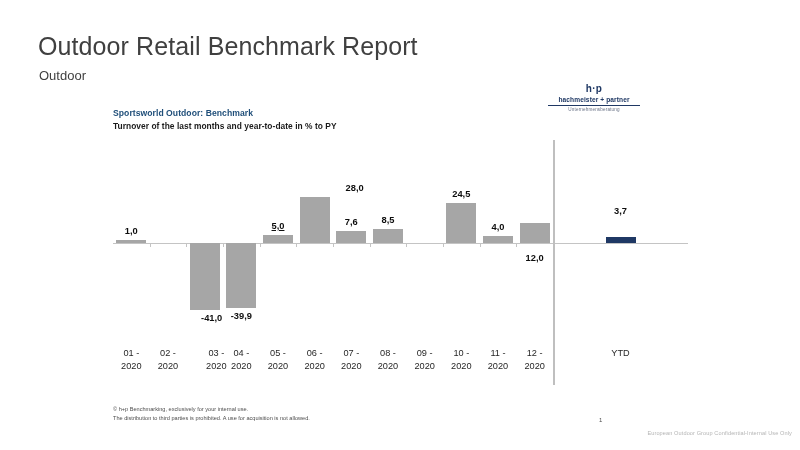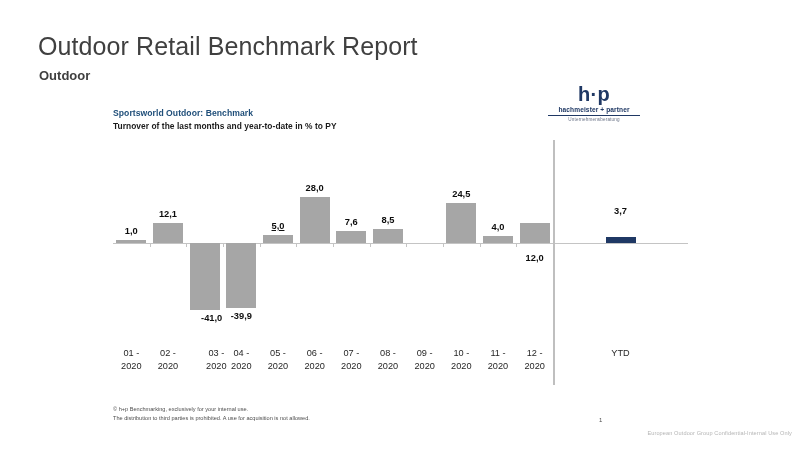--- a/index.html
+++ b/index.html
@@ -25,36 +25,36 @@
     font-weight: 300;
     letter-spacing: 0.1px;
     color: #404040;
     white-space: nowrap;
   }
   #slide-subtitle {
     position: absolute;
     left: 39px;
     top: 68px;
     font-size: 13px;
-    font-weight: 700;
+    font-weight: 400;
     color: #3f3f3f;
     white-space: nowrap;
   }
 
   
   #logo {
     position: absolute;
     right: 160px;
     top: 84px;
     width: 92px;
     text-align: center;
     line-height: 1;
   }
   #logo .logo-mark {
-    font-size: 20px;
+    font-size: 10px;
     font-weight: 700;
     color: #1f3864;
     letter-spacing: 0.3px;
   }
   #logo .logo-name {
     margin-top: 3px;
     font-size: 6.6px;
     font-weight: 700;
     color: #1f3864;
     letter-spacing: 0.1px;
@@ -218,43 +218,39 @@
 <div id="chart-subheading">Turnover of the last months and year-to-date in % to PY</div>
 
 <div id="plot">
   <div id="bars-area">
     <div id="baseline"></div>
   <div class="cat" style="left: 0px; width: 36.6667px;">
         <div class="bar" style="height: 3px; background: rgb(166, 166, 166); top: 100px;"></div>
         <div class="vlabel" style="top: 86px;">1,0</div>
       </div>
       <div class="tick" style="left: 36.6667px;"></div>
-      <div class="cat" style="left: 36.6667px; width: 36.6667px;">
-        <div class="bar" style="height: 19.844px; background: rgb(166, 166, 166); top: 83.156px;"></div>
-        <div class="vlabel" style="top: 69.156px;">12,1</div>
-      </div>
       <div class="tick" style="left: 73.3333px;"></div>
       <div class="cat" style="left: 73.3333px; width: 36.6667px;">
         <div class="bar" style="height: 67.24px; background: rgb(166, 166, 166); top: 103px;"></div>
         <div class="vlabel" style="top: 173.24px; margin-left: 7px;">-41,0</div>
       </div>
       <div class="tick" style="left: 110px;"></div>
       <div class="cat" style="left: 110px; width: 36.6667px;">
         <div class="bar" style="height: 65.436px; background: rgb(166, 166, 166); top: 103px;"></div>
         <div class="vlabel" style="top: 171.436px;">-39,9</div>
       </div>
       <div class="tick" style="left: 146.667px;"></div>
       <div class="cat" style="left: 146.667px; width: 36.6667px;">
         <div class="bar" style="height: 8.2px; background: rgb(166, 166, 166); top: 94.8px;"></div>
         <div class="vlabel" style="top: 80.8px; text-decoration: underline;">5,0</div>
       </div>
       <div class="tick" style="left: 183.333px;"></div>
       <div class="cat" style="left: 183.333px; width: 36.6667px;">
         <div class="bar" style="height: 45.92px; background: rgb(166, 166, 166); top: 57.08px;"></div>
-        <div class="vlabel" style="top: 43.08px;">28,0</div>
+        <div class="vlabel" style="top: 43.08px; margin-left: 40px;">28,0</div>
       </div>
       <div class="tick" style="left: 220px;"></div>
       <div class="cat" style="left: 220px; width: 36.6667px;">
         <div class="bar" style="height: 12.464px; background: rgb(166, 166, 166); top: 90.536px;"></div>
         <div class="vlabel" style="top: 76.536px;">7,6</div>
       </div>
       <div class="tick" style="left: 256.667px;"></div>
       <div class="cat" style="left: 256.667px; width: 36.6667px;">
         <div class="bar" style="height: 13.94px; background: rgb(166, 166, 166); top: 89.06px;"></div>
         <div class="vlabel" style="top: 75.06px;">8,5</div>

